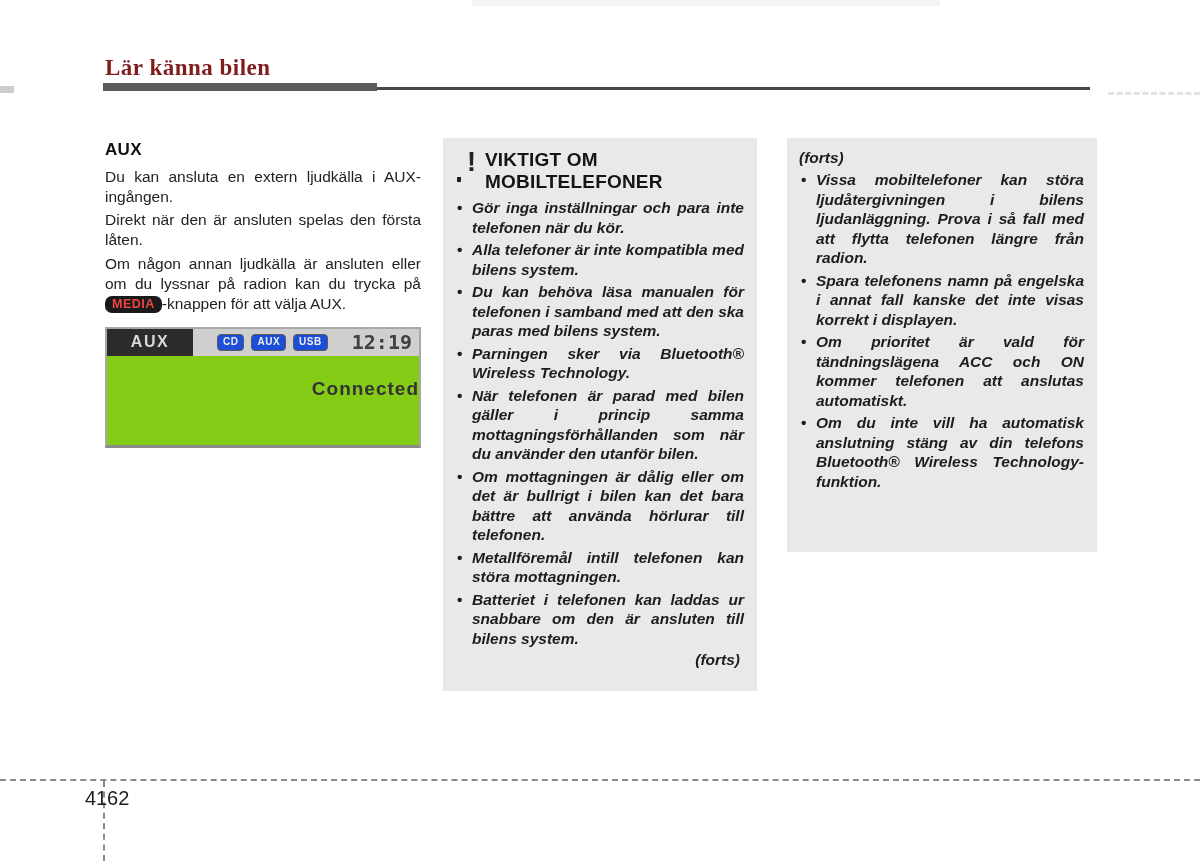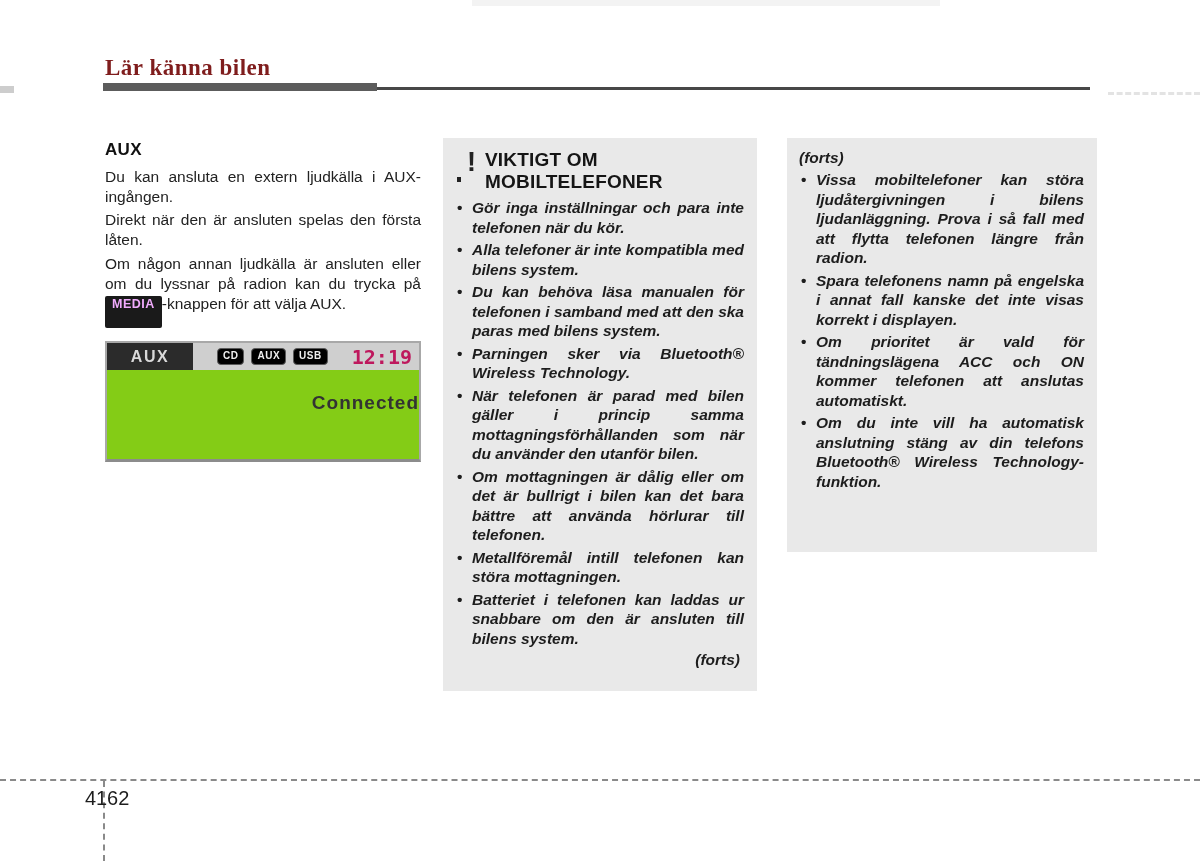--- a/index.html
+++ b/index.html
@@ -13,29 +13,29 @@
 
   
   .page-title { position:absolute; left:105px; top:55px; font-family:"Liberation Serif", serif; font-weight:bold; font-size:23px; color:#7f1d1d; letter-spacing:0.5px; }
   .rule-thick { position:absolute; left:103px; top:83px; width:274px; height:8px; background:#5c5c5c; }
   .rule-thin  { position:absolute; left:377px; top:87px; width:713px; height:3px; background:#474747; }
 
   
   .left-col { position:absolute; left:105px; top:140px; width:316px; }
   .aux-heading { font-size:17px; font-weight:bold; color:#111; margin-bottom:7px; letter-spacing:0.3px; }
   .left-col p { font-size:15.5px; line-height:1.3; text-align:justify; margin-bottom:3px; color:#222; }
-  .media-badge { display:inline-block; background:#1a1a1a; color:#f0abfc; font-size:12.5px; font-weight:bold; line-height:1; padding:2px 7px 18px; border-radius:2px; vertical-align:1px; letter-spacing:0.5px; }
+  .media-badge { display:inline-block; background:#1a1a1a; color:#ef4444; font-size:12.5px; font-weight:bold; line-height:1; padding:2px 7px 3px; border-radius:7px; vertical-align:1px; letter-spacing:0.5px; }
 
   
   .radio-display { margin-top:13px; width:316px; height:121px; border:2px solid #a8a8a8; border-bottom:3px solid #8c8c8c; }
   .rd-topbar { display:flex; align-items:center; height:27px; background:#cfcfcf; }
   .rd-mode { width:86px; height:100%; background:#2b2b2b; color:#d9d9d9; font-size:16px; font-weight:bold; letter-spacing:1.5px; display:flex; align-items:center; justify-content:center; }
   .rd-badges { display:flex; gap:7px; margin-left:24px; }
-  .rd-badge { background:#000000; color:#eeeeee; font-size:10px; font-weight:bold; line-height:1; padding:2px 5px 3px; border-radius:4px; border:1px solid #5a5a5a; letter-spacing:0.5px; }
-  .rd-time { margin-left:auto; margin-right:7px; font-family:"DejaVu Sans Mono", monospace; font-size:20px; font-weight:bold; color:#be185d; }
+  .rd-badge { background:#1d4ed8; color:#eeeeee; font-size:10px; font-weight:bold; line-height:1; padding:2px 5px 3px; border-radius:4px; border:1px solid #5a5a5a; letter-spacing:0.5px; }
+  .rd-time { margin-left:auto; margin-right:7px; font-family:"DejaVu Sans Mono", monospace; font-size:20px; font-weight:bold; color:#404040; }
   .rd-main { height:89px; background:#84cc16; text-align:right; padding-top:22px; }
   .rd-status { display:inline-block; font-size:19px; font-weight:bold; color:#333333; letter-spacing:1px; }
 
   
   .info-box { position:absolute; background:#e9e9e9; padding:11px 13px 10px 12px; }
   .warn-box { left:443px; top:138px; width:314px; height:553px; }
   .cont-box { left:787px; top:138px; width:310px; height:414px; }
 
   .warn-head { display:flex; align-items:flex-start; margin-bottom:5px; }
   .warn-icon { position:relative; width:30px; flex:0 0 30px; height:44px; }

